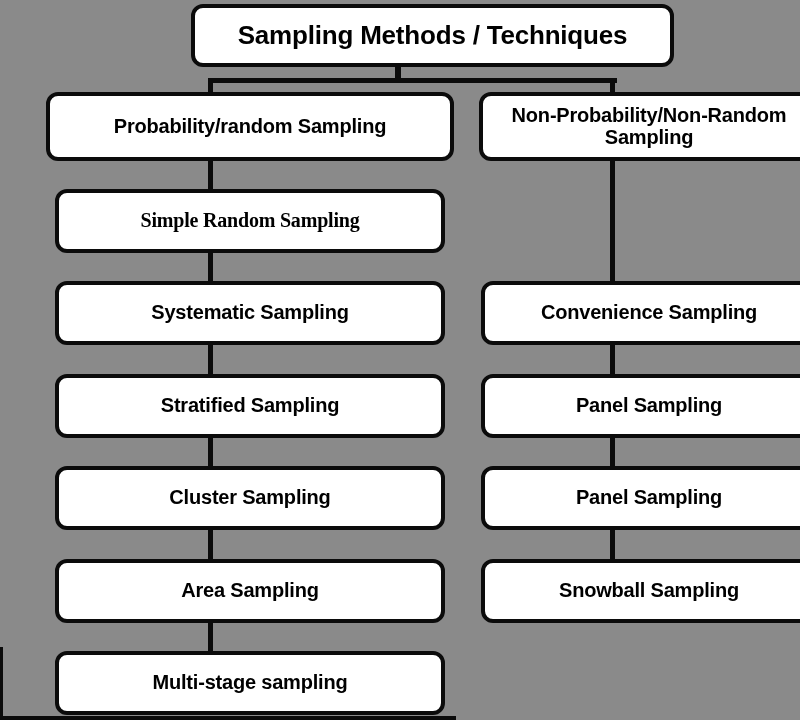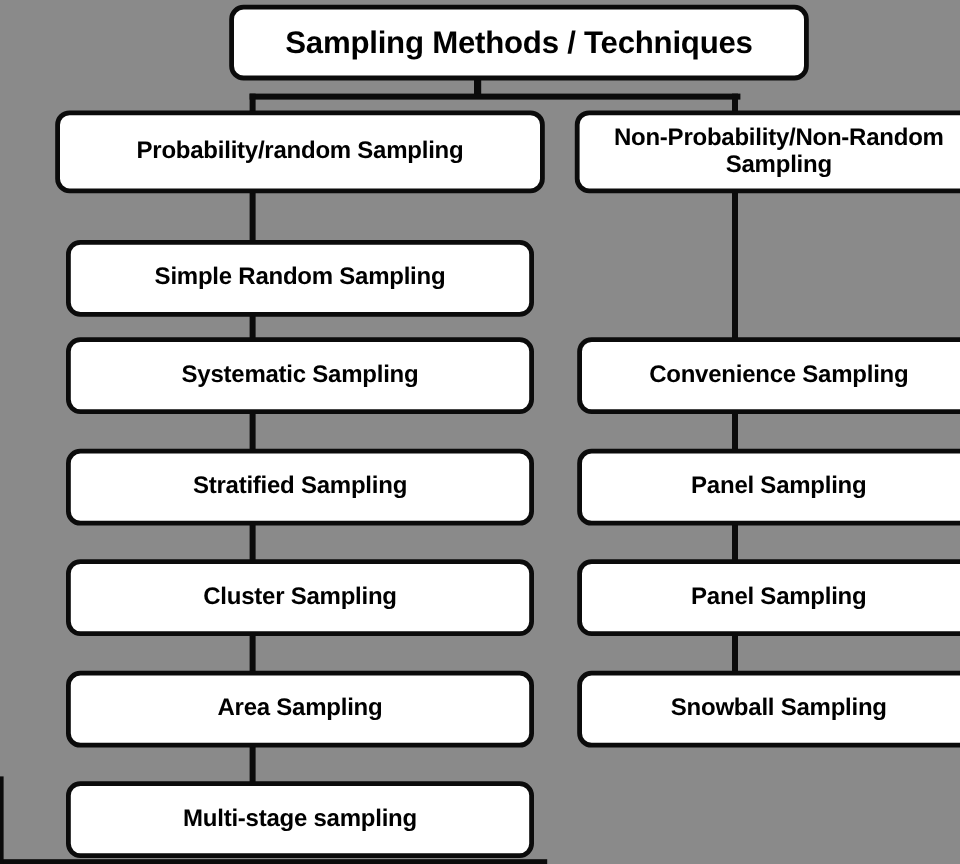--- a/index.html
+++ b/index.html
@@ -37,21 +37,21 @@
   .title-box{
     left:155px;top:4px;width:483px;height:63px;
     font-size:26px;
   }
   .hdr{font-size:20px;}
   .hdr-left{left:10px;top:92px;width:408px;height:69px;}
   .hdr-right{left:443px;top:92px;width:340px;height:69px;}
   .node{font-size:20px;height:64px;}
   .node-left{left:19px;width:390px;}
   .node-right{left:445px;width:336px;}
-  .r1{top:200px;} .r2{top:281px;} .r3{top:374px;}
+  .r1{top:189px;font-family:Liberation Serif, serif;} .r2{top:281px;} .r3{top:374px;}
   .r4{top:466px;} .r5{top:559px;} .r6{top:651px;}
   .line{position:absolute;background:var(--box-border,#0b0b0b);}
   .stub-top{left:395px;top:62px;width:6px;height:20px;}
   .branch{left:208px;top:78px;width:409px;height:5px;}
   .spine-left{left:208px;top:78px;width:5px;height:585px;}
   .spine-right{left:610px;top:78px;width:5px;height:495px;}
   .edge-bottom{left:0;top:716px;width:456px;height:4px;}
   .edge-left{left:0;top:647px;width:3px;height:73px;}
 </style>
 </head>

